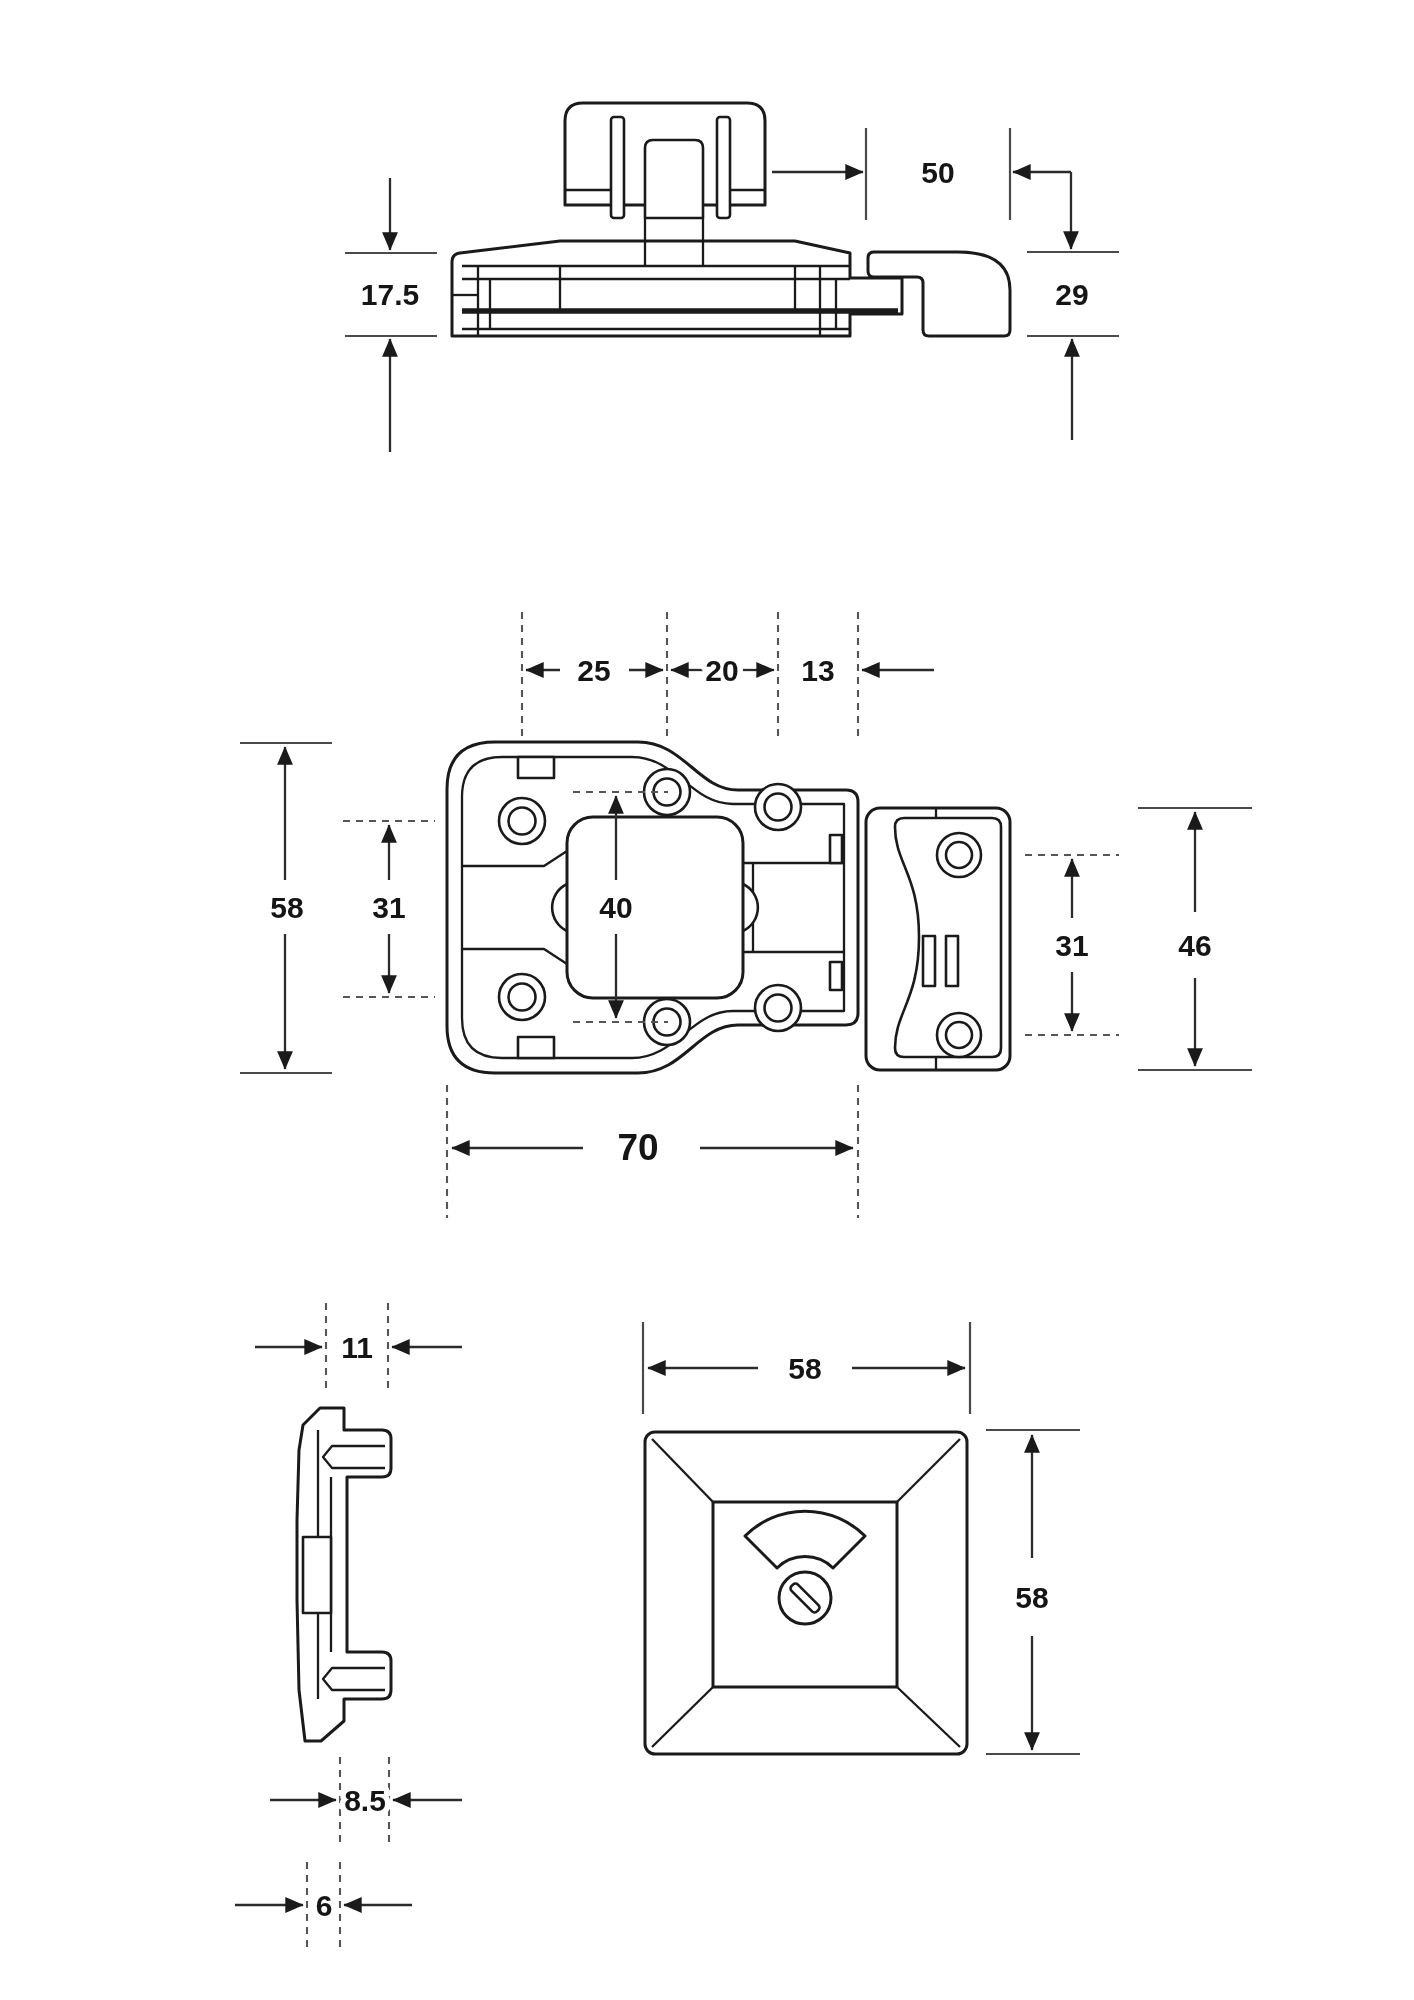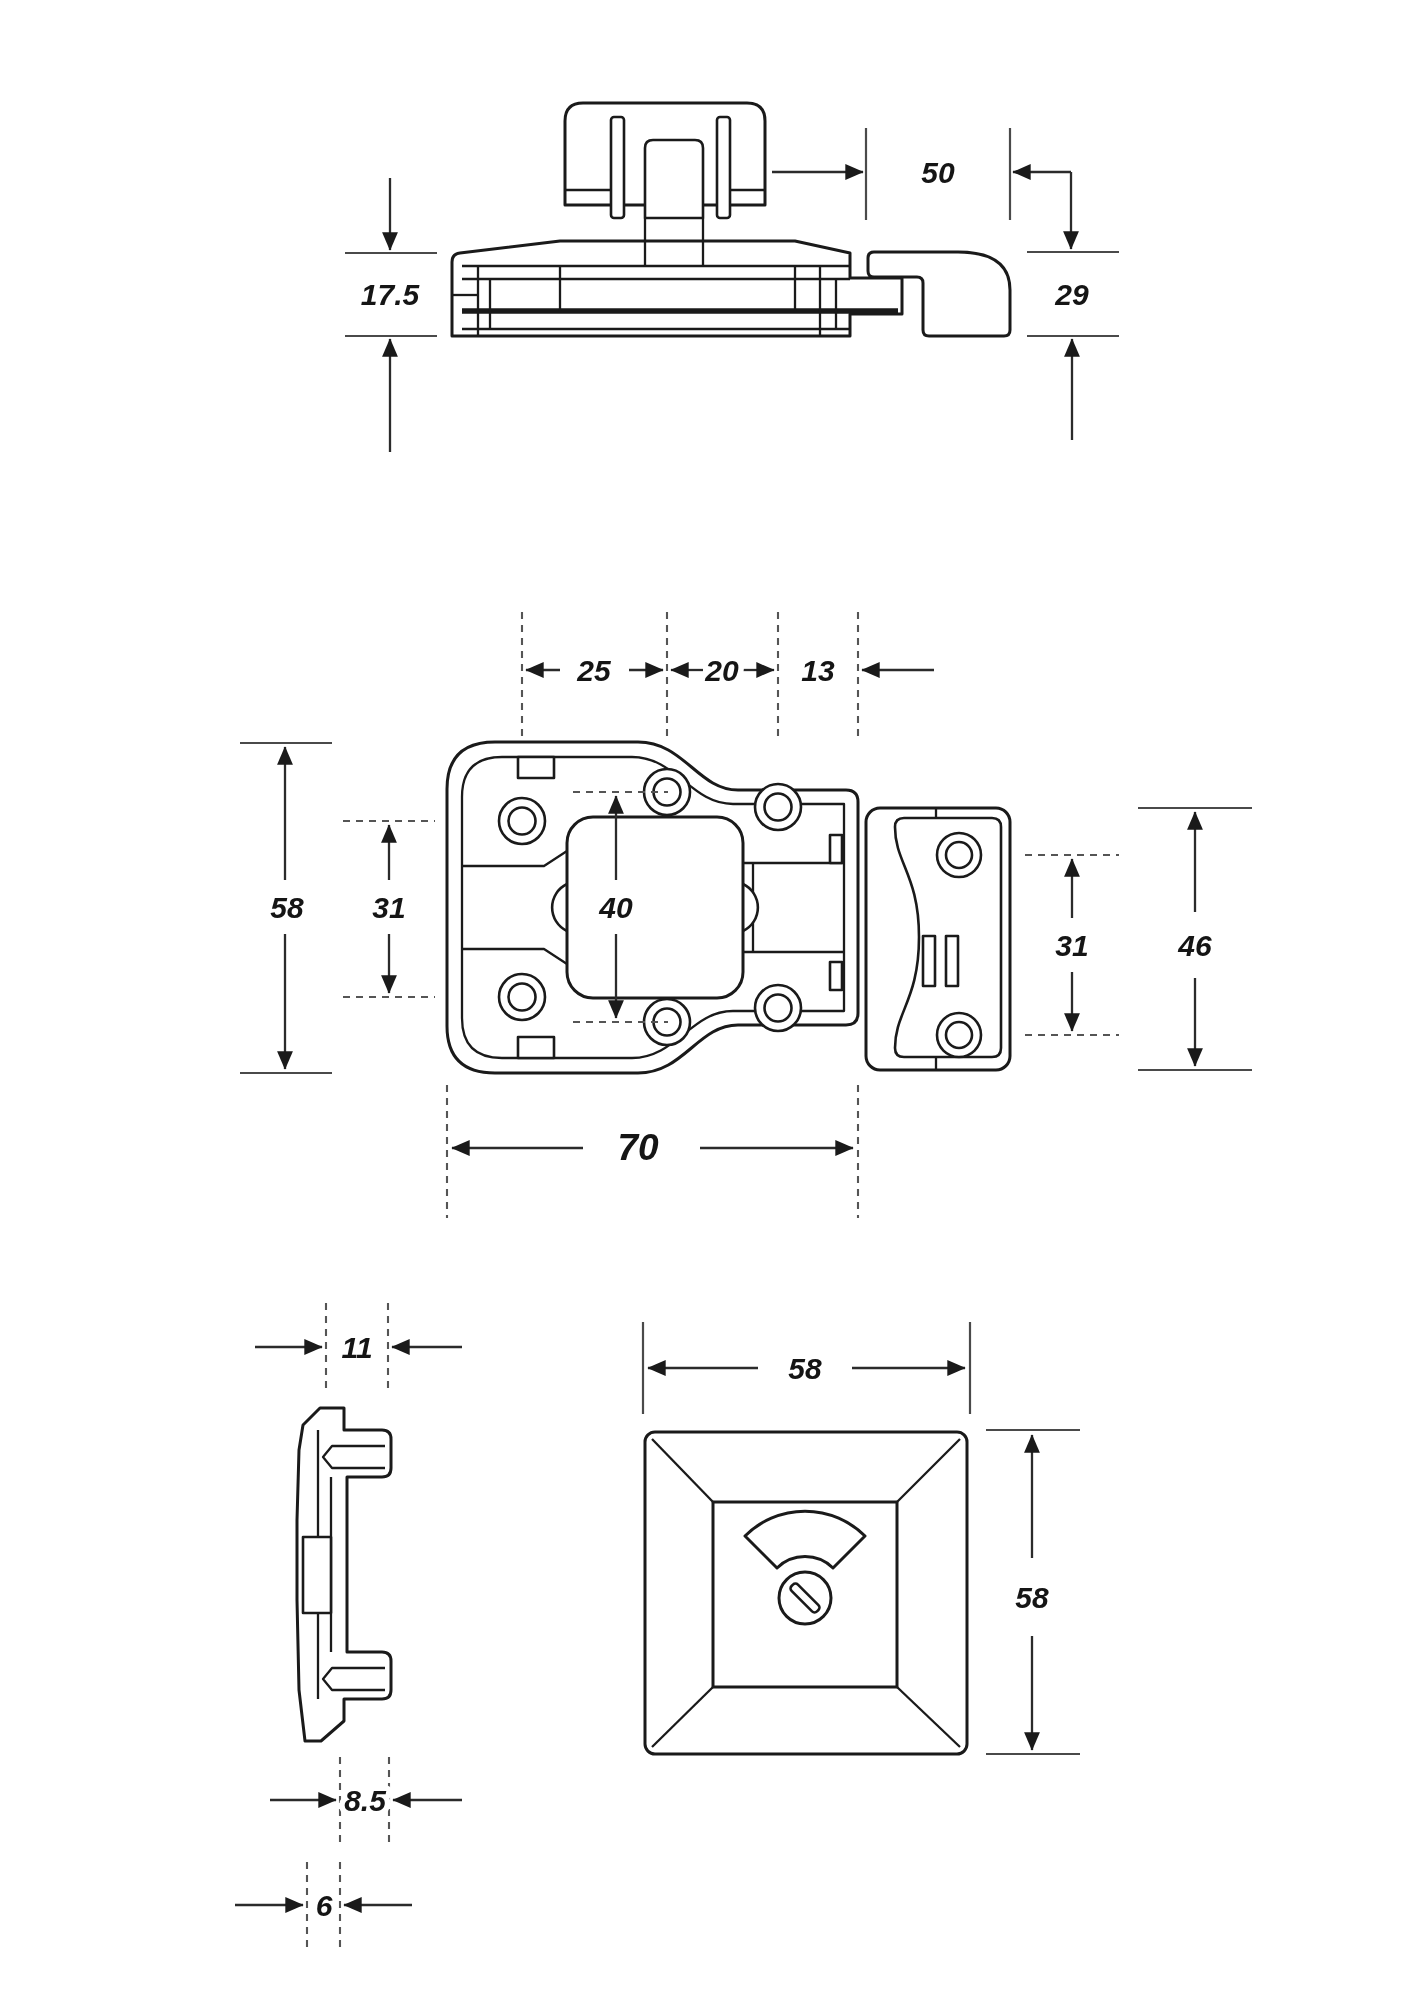--- a/index.html
+++ b/index.html
@@ -7,21 +7,20 @@
     padding: 0;
     background: #ffffff;
     font-family: "Liberation Sans", sans-serif;
   }
   .stage {
     position: relative;
     width: 1414px;
     height: 2000px;
     background: #ffffff;
     overflow: hidden;
-    font-style: italic;
   }
   svg { display: block; }
   .outline  { fill: #ffffff; stroke: #1a1a1a; stroke-width: 3;   stroke-linejoin: round; }
   .outline2 { fill: none;    stroke: #1a1a1a; stroke-width: 2.3; stroke-linejoin: round; }
   .white    { fill: #ffffff; stroke: #1a1a1a; stroke-width: 2.6; stroke-linejoin: round; }
   .thick    { stroke: #1a1a1a; stroke-width: 5.5; }
   .dimline  { stroke: #2b2b2b; stroke-width: 2.3; fill: none; }
   .extline  { stroke: #4a4a4a; stroke-width: 2.2; fill: none; }
   .dashed   { stroke: #555555; stroke-width: 2.1; fill: none; stroke-dasharray: 7 6; }
   .dim {

